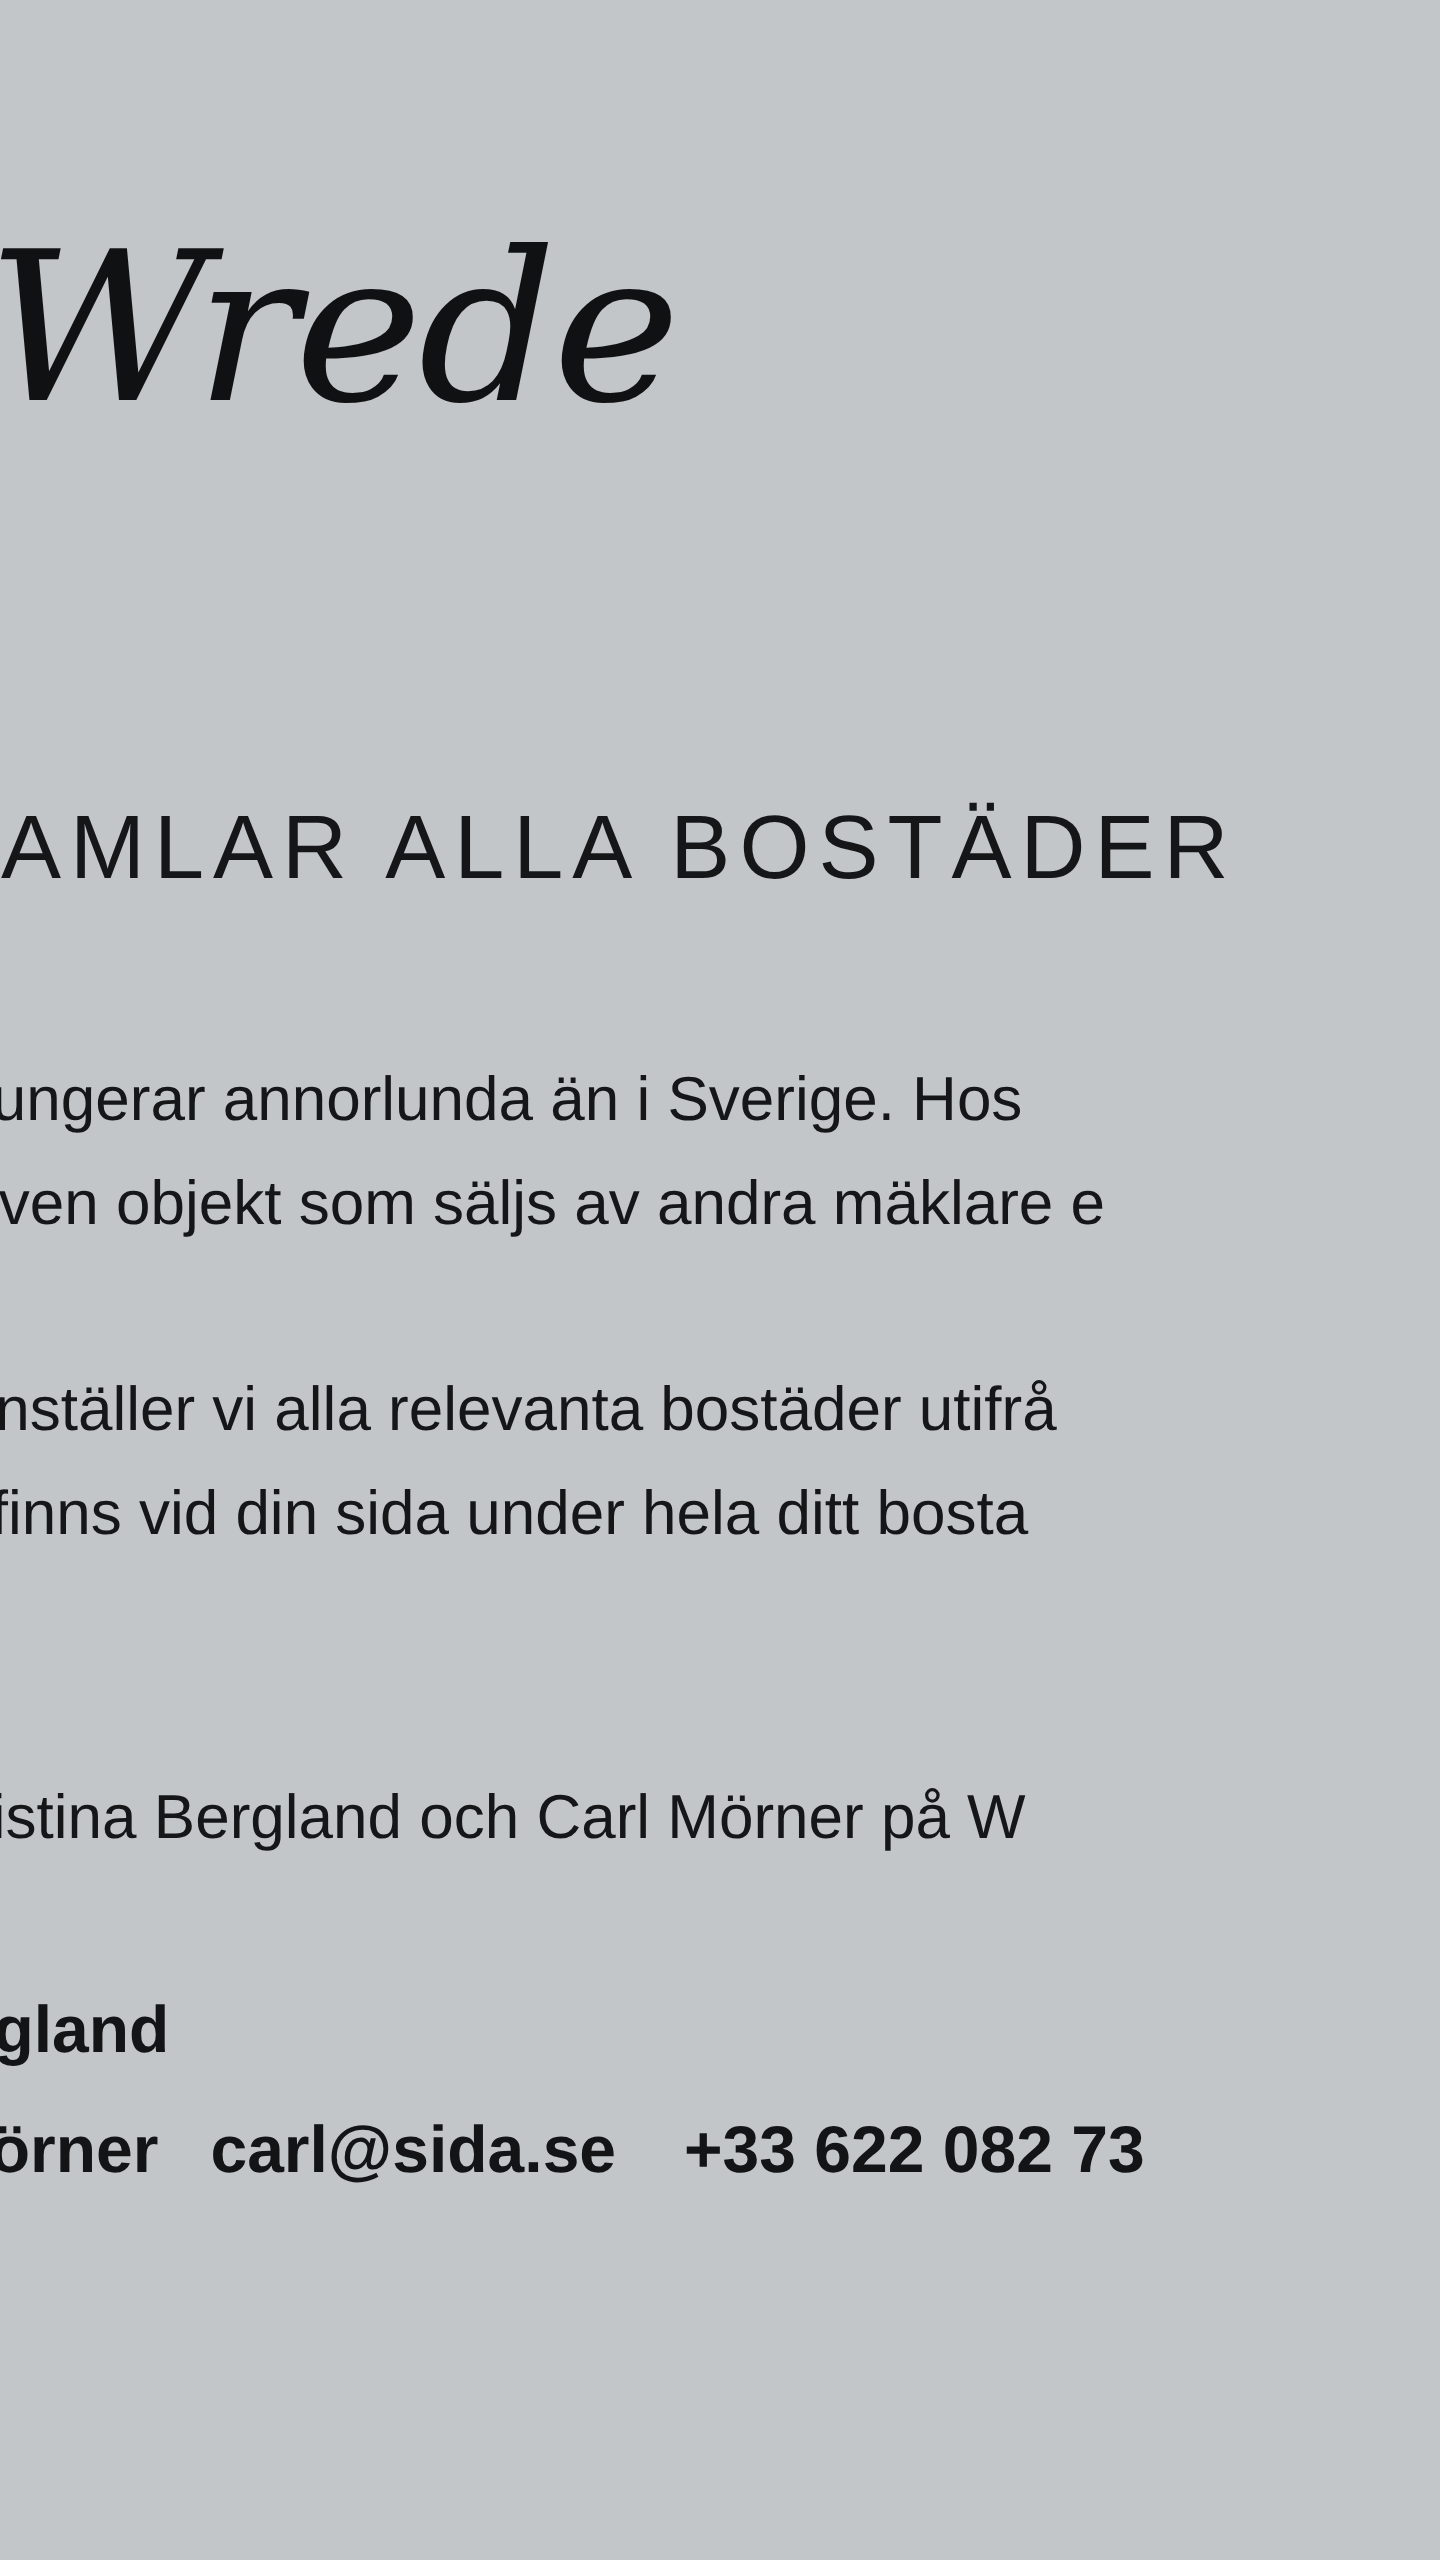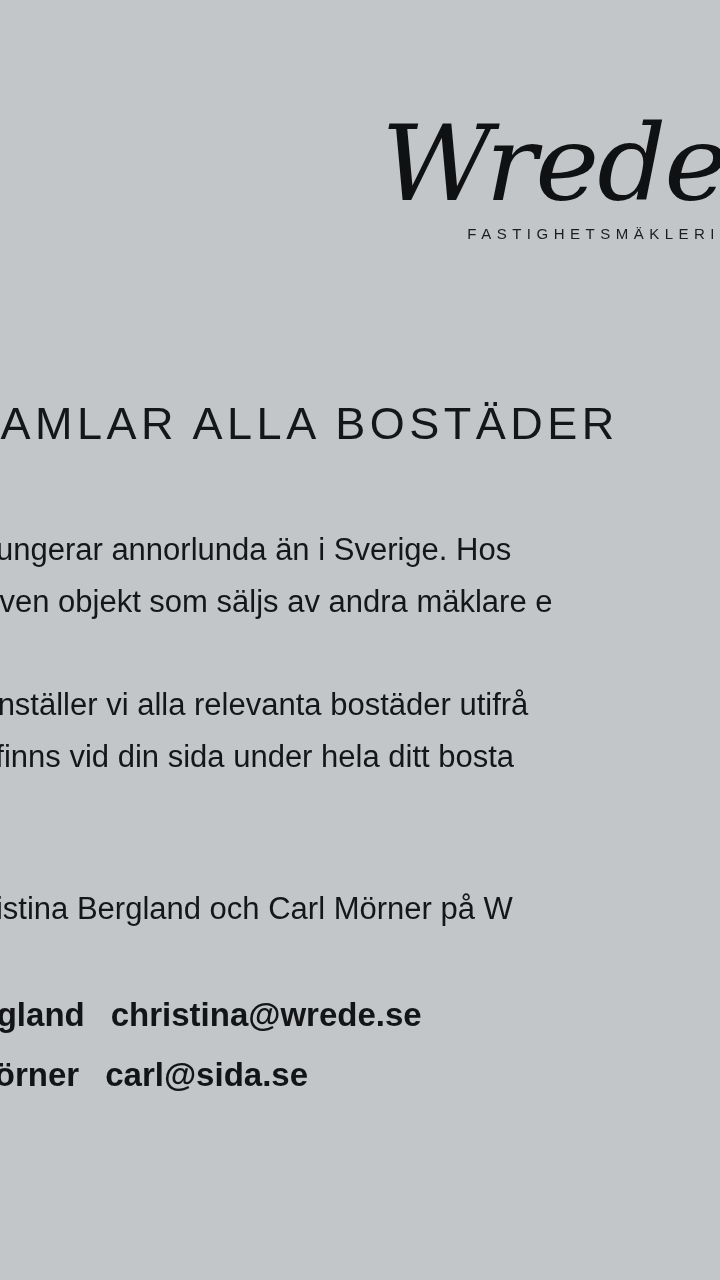--- a/index.html
+++ b/index.html
@@ -21,21 +21,21 @@
     inset: 0;
     overflow: hidden;
   }
 
   
   .logo-block {
     position: absolute;
     top: 110px;
     left: 0;
     right: 0;
-    text-align: right;
+    text-align: left;
   }
   .logo-wordmark {
     font-family: "DejaVu Serif", serif;
     font-style: italic;
     font-weight: 400;
     font-size: 104px;
     line-height: 1.05;
     letter-spacing: -2px;
     color: #0f1112;
     display: inline-block;
@@ -102,21 +102,20 @@
   .contact-row .email { margin-right: 34px; font-weight: bold; }
   .contact-row .phone { font-weight: bold; }
 </style>
 </head>
 <body>
 
 <div class="page">
 
   <div class="logo-block">
     <div class="logo-wordmark">Wrede</div>
-    <div class="logo-sub">FASTIGHETSMÄKLERI</div>
   </div>
 
   <div class="headline">SAMLAR ALLA BOSTÄDER</div>
 
   <div class="body-block p1">
     <span class="line">nkrike fungerar annorlunda än i Sverige. Hos</span>
     <span class="line">den – även objekt som säljs av andra mäklare e</span>
   </div>
 
   <div class="body-block p2">
@@ -124,21 +123,21 @@
     <span class="line">Wrede finns vid din sida under hela ditt bosta</span>
   </div>
 
   <div class="body-block p3">
     <span class="line">kta Christina Bergland och Carl Mörner på W</span>
   </div>
 
   <div class="contacts">
     <div class="contact-row">
       <span class="name">na Bergland</span>
-      <span class="email">christina@wrede.se</span>
     </div>
     <div class="contact-row">
       <span class="name">Carl Mörner</span>
       <span class="email">carl@sida.se</span>
+      <span class="phone">+33 622 082 73</span>
     </div>
   </div>
 
 </div>
 
 </body></html>

